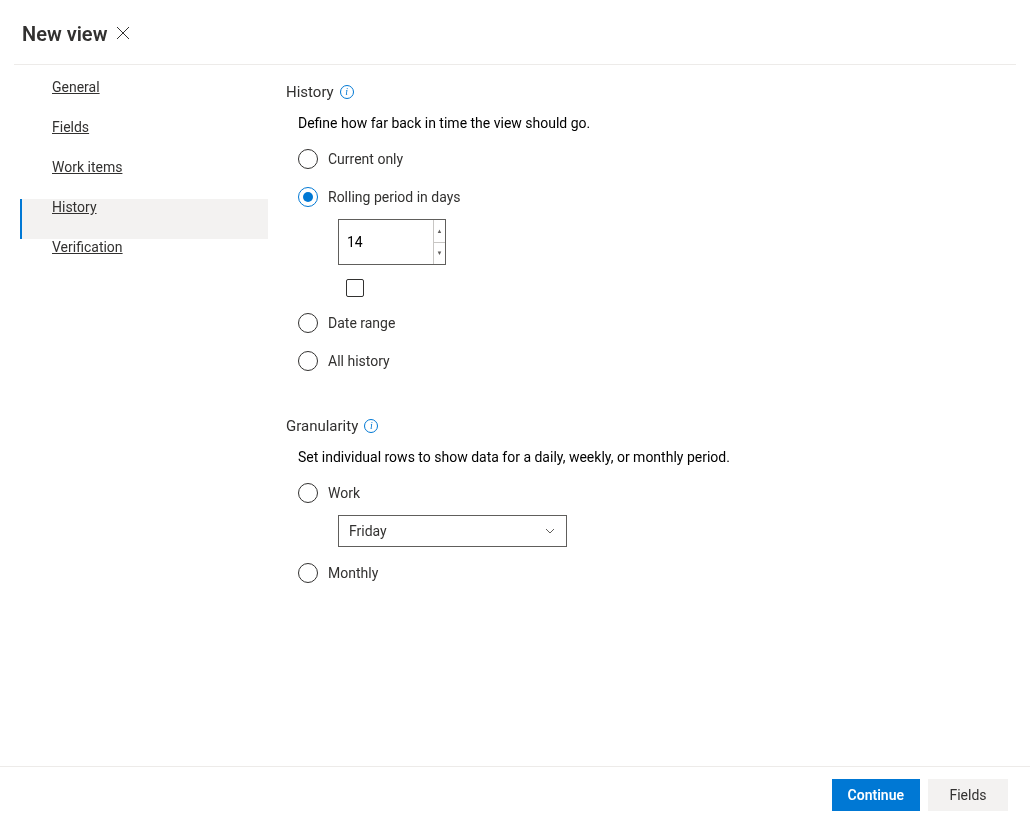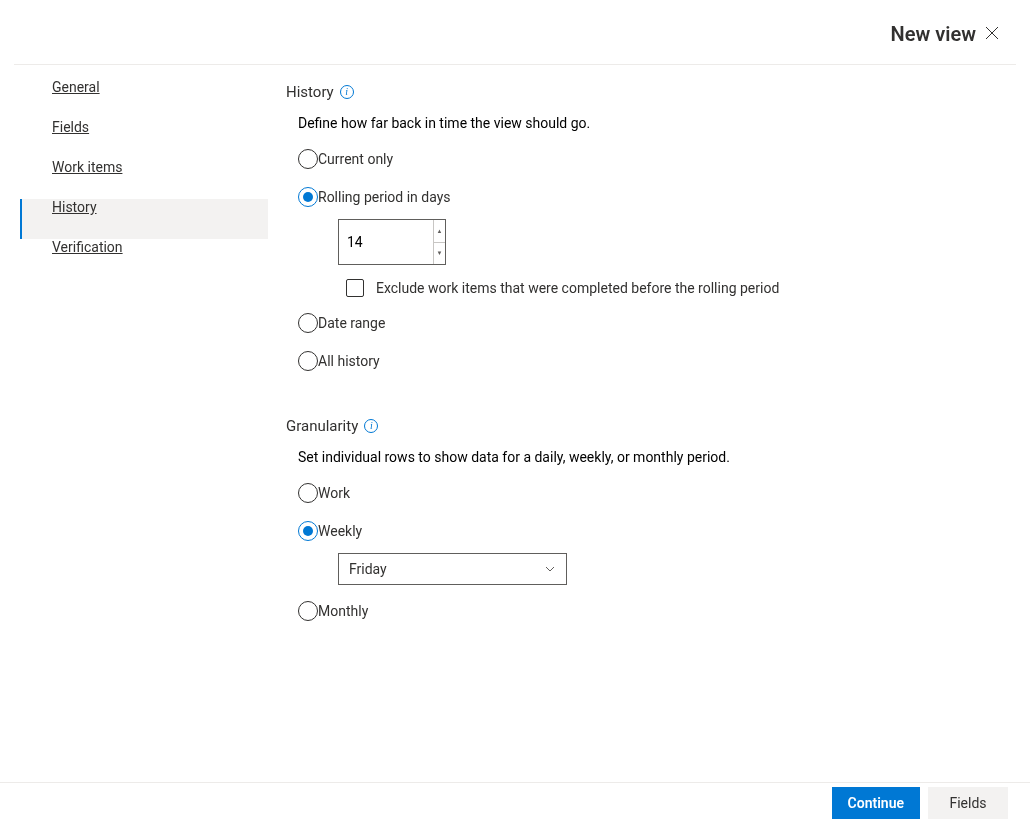--- a/index.html
+++ b/index.html
@@ -11,21 +11,21 @@
       color: #323130;
       background: #fff;
       overflow: hidden;
     }
     .dialog {
       width: 1030px; height: 823px;
       display: flex; flex-direction: column;
       box-shadow: 0 0 12px rgba(0,0,0,0.12);
     }
     .header {
-      display: flex; align-items: center; justify-content: flex-end;
+      display: flex; align-items: center; justify-content: flex-start;
       padding: 18px 22px 14px 22px;
     }
     .header h1 {
       margin: 0;
       font-size: 20px;
       font-weight: 600;
     }
     .close-btn {
       width: 32px; height: 32px;
       display: flex; align-items: center; justify-content: center;
@@ -86,20 +86,21 @@
     .section-desc {
       margin: 14px 0 18px 12px;
       font-size: 14px;
       color: #000000;
     }
     .radio-group {
       margin-left: 12px;
     }
     .radio-row {
       display: flex; align-items: center;
+      gap: 10px;
       min-height: 20px;
       margin-bottom: 18px;
     }
     .radio-outer {
       width: 20px; height: 20px;
       border-radius: 50%;
       border: 1px solid #323130;
       display: flex; align-items: center; justify-content: center;
       flex-shrink: 0;
       cursor: pointer;
@@ -172,21 +173,21 @@
       margin-top: 6px;
     }
     .chevron-down {
       width: 12px; height: 12px;
       display: flex; align-items: center; justify-content: center;
     }
     .chevron-down svg { stroke: #605e5c; }
     .section-gap { height: 28px; }
     .footer {
       border-top: 1px solid #edebe9;
-      padding: 4px 22px;
+      padding: 12px 22px;
       display: flex; justify-content: flex-end;
       gap: 8px;
     }
     .btn {
       height: 32px;
       min-width: 80px;
       padding: 0 16px;
       border: none;
       font-size: 14px;
       font-family: inherit;
@@ -264,21 +265,20 @@
         <div class="sub-controls">
           <div class="num-input">
             <input type="text" value="14" style="">
             <div class="spin">
               <div>▲</div>
               <div>▼</div>
             </div>
           </div>
           <div class="checkbox-row">
             <div class="checkbox-box"></div>
-            <span>Exclude work items that were completed before the rolling period</span>
           </div>
         </div>
 
         <div class="radio-row">
           <div class="radio-outer"></div>
           <span class="radio-label">Date range</span>
         </div>
 
         <div class="radio-row">
           <div class="radio-outer"></div>
@@ -295,24 +295,20 @@
       </div>
       <div class="section-desc">Set individual rows to show data for a daily, weekly, or monthly period.</div>
 
       <div class="radio-group">
 
         <div class="radio-row">
           <div class="radio-outer"></div>
           <span class="radio-label">Work</span>
         </div>
 
-        <div class="radio-row">
-          <div class="radio-outer checked"></div>
-          <span class="radio-label">Weekly</span>
-        </div>
 
         <div class="sub-controls">
           <div class="select-box">
             <span>Friday</span>
             <span class="chevron-down">
               <svg width="12" height="12" viewBox="0 0 12 12" fill="none">
                   <path d="M2 4 L6 8 L10 4" stroke-width="1"></path>
                 </svg>
             </span>
           </div>

